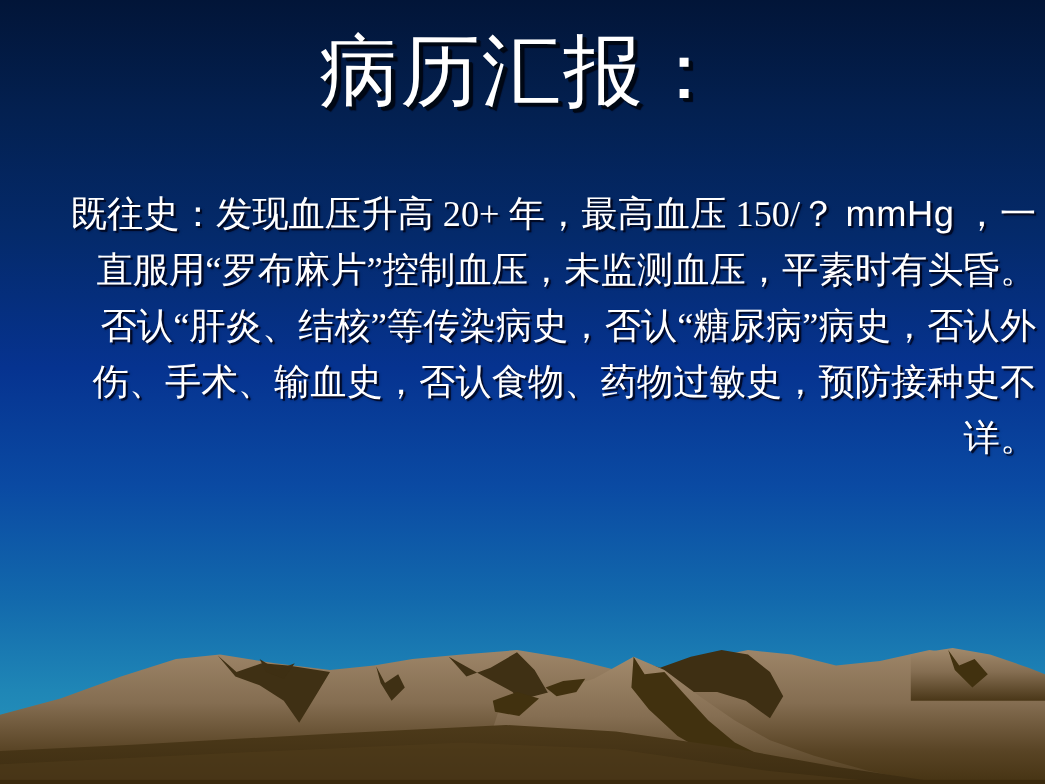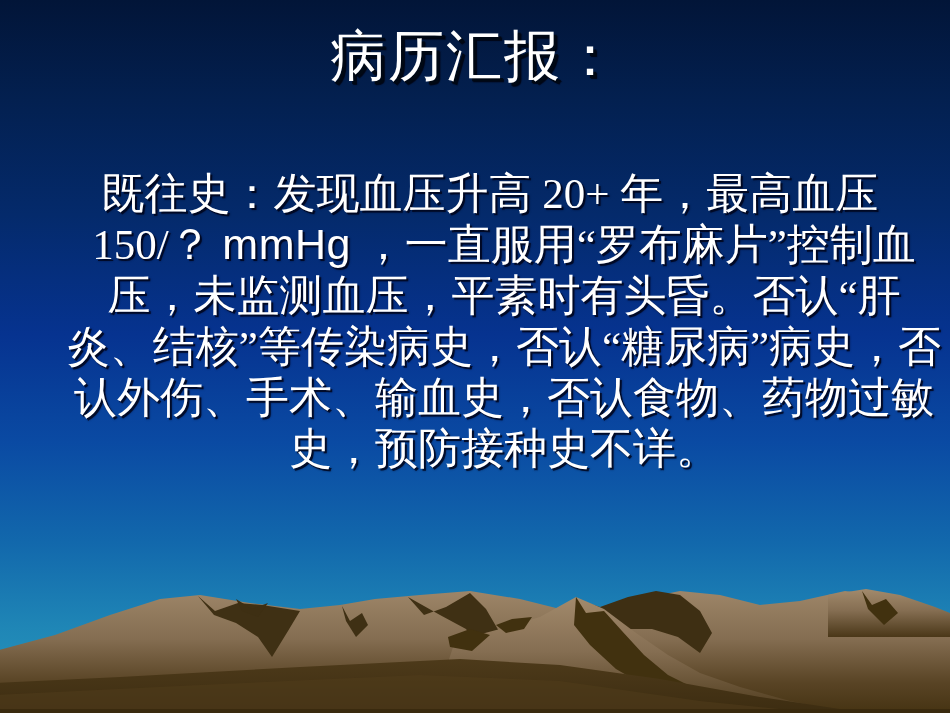--- a/index.html
+++ b/index.html
@@ -43,38 +43,38 @@
   }
 
   
   #title {
     position: absolute;
     top: 26px;
     left: 0;
     width: 950px;
     text-align: center;
     color: #ffffff;
-    font-size: 56px;
+    font-size: 72px;
     line-height: 1.1;
     letter-spacing: 2px;
     white-space: pre;
     text-shadow:
       3px 3px 0 #000814,
       4px 4px 1px rgba(0, 2, 14, 0.85);
   }
 
   
   #body-text {
     position: absolute;
     top: 168px;
     left: 38px;
     width: 876px;
-    text-align: center;
+    text-align: right;
     color: #ffffff;
-    font-size: 43px;
+    font-size: 33px;
     line-height: 51px;
     text-indent: -28px;
     padding-left: 28px;
     text-shadow:
       2px 2px 0 rgba(0, 4, 26, 0.75),
       2px 2px 2px rgba(0, 4, 26, 0.6);
   }
   #body-text .sans {
     font-family: "Liberation Sans", "DejaVu Sans", sans-serif;
     letter-spacing: 0.5px;

